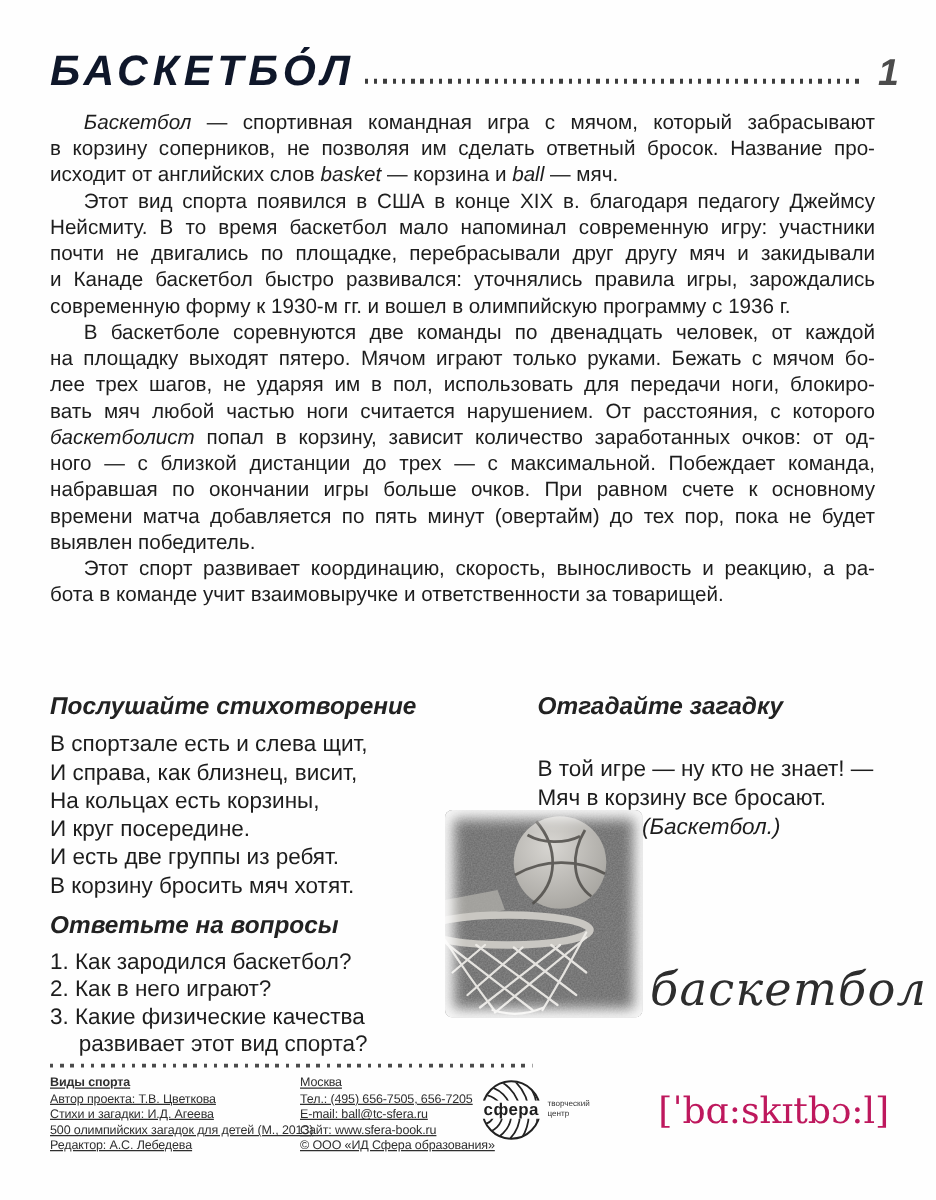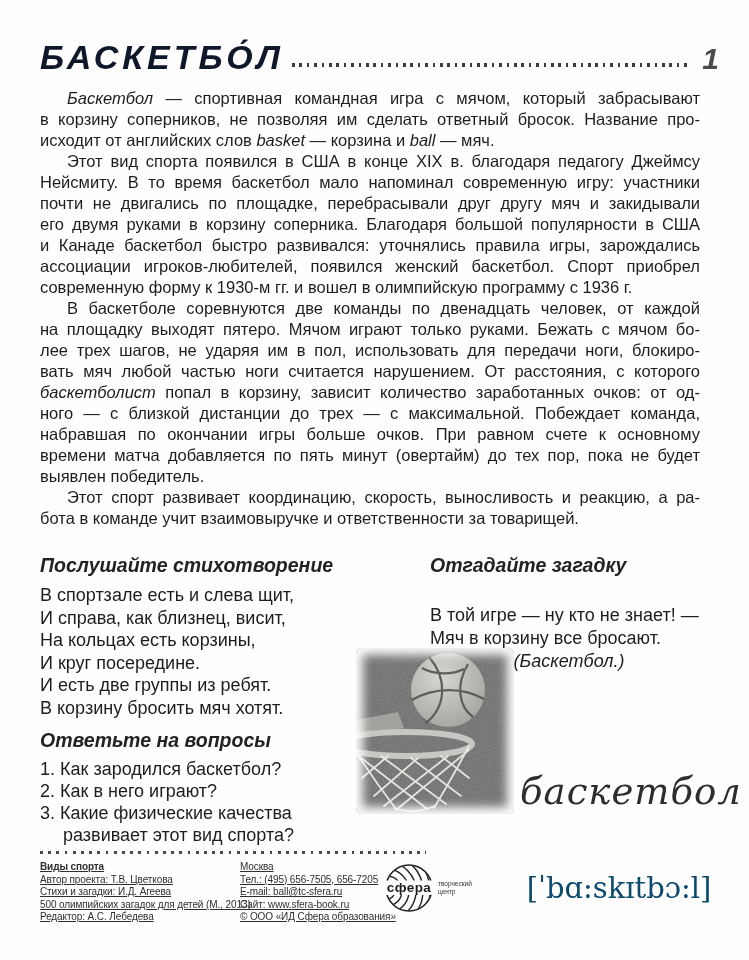--- a/index.html
+++ b/index.html
@@ -39,21 +39,21 @@
   #photo::after { content:""; position:absolute; inset:0; border-radius:6px;
                   box-shadow:inset 0 0 10px 7px rgba(255,255,255,0.95); pointer-events:none; }
 
   
   #vocab-ru  { position:absolute; top:770px; left:520px; width:198px; text-align:center;
                font-family:"DejaVu Serif", serif; font-style:italic; font-size:37px;
                letter-spacing:1px; color:#2d2d2d; z-index:1; }
   #vocab-en  { position:absolute; top:828px; left:520px; width:198px; text-align:center;
                font-weight:bold; font-size:31px; letter-spacing:1px; color:#1b1b1b; z-index:1; }
   #vocab-ipa { position:absolute; top:871px; left:512px; width:214px; text-align:center;
-               font-family:"DejaVu Serif", serif; font-size:29px; color:#0c4a6e; z-index:1; }
+               font-family:"DejaVu Serif", serif; font-size:29px; color:#be185d; z-index:1; }
 
   
   .footer-sep { position:absolute; top:851px; left:40px; width:386px; height:3.2px;
                 background-image:repeating-linear-gradient(90deg,#4a4a4a 0 2.8px,transparent 2.8px 8.2px); }
   .footer-col { position:absolute; font-size:10px; line-height:12.6px; color:#2f2f2f; white-space:nowrap; letter-spacing:-0.1px;text-decoration:underline; }
   #footer-left { top:861px; left:40px; }
   #footer-left .series { font-weight:bold; }
   #footer-mid  { top:861px; left:240px; }
   #logo { position:absolute; top:863px; left:384px; width:50px; height:50px; }
   #logo-label { position:absolute; top:880px; left:438px; font-size:6.5px; line-height:7.5px; color:#333; }
@@ -78,23 +78,21 @@
   <div id="article">
     <div class="para">
         <div class="line first"><em>Баскетбол</em> — спортивная командная игра с мячом, который забрасывают</div>
         <div class="line">в корзину соперников, не позволяя им сделать ответный бросок. Название про-</div>
         <div class="line last">исходит от английских слов <em>basket</em> — корзина и <em>ball</em> — мяч.</div>
       </div>
     <div class="para">
         <div class="line first">Этот вид спорта появился в США в конце XIX в. благодаря педагогу Джеймсу</div>
         <div class="line">Нейсмиту. В то время баскетбол мало напоминал современную игру: участники</div>
         <div class="line">почти не двигались по площадке, перебрасывали друг другу мяч и закидывали</div>
-        <div class="line">его двумя руками в корзину соперника. Благодаря большой популярности в США</div>
         <div class="line">и Канаде баскетбол быстро развивался: уточнялись правила игры, зарождались</div>
-        <div class="line">ассоциации игроков-любителей, появился женский баскетбол. Спорт приобрел</div>
         <div class="line last">современную форму к 1930-м гг. и вошел в олимпийскую программу с 1936 г.</div>
       </div>
     <div class="para">
         <div class="line first">В баскетболе соревнуются две команды по двенадцать человек, от каждой</div>
         <div class="line">на площадку выходят пятеро. Мячом играют только руками. Бежать с мячом бо-</div>
         <div class="line">лее трех шагов, не ударяя им в пол, использовать для передачи ноги, блокиро-</div>
         <div class="line">вать мяч любой частью ноги считается нарушением. От расстояния, с которого</div>
         <div class="line"><em>баскетболист</em> попал в корзину, зависит количество заработанных очков: от од-</div>
         <div class="line">ного — с близкой дистанции до трех — с максимальной. Побеждает команда,</div>
         <div class="line">набравшая по окончании игры больше очков. При равном счете к основному</div>

